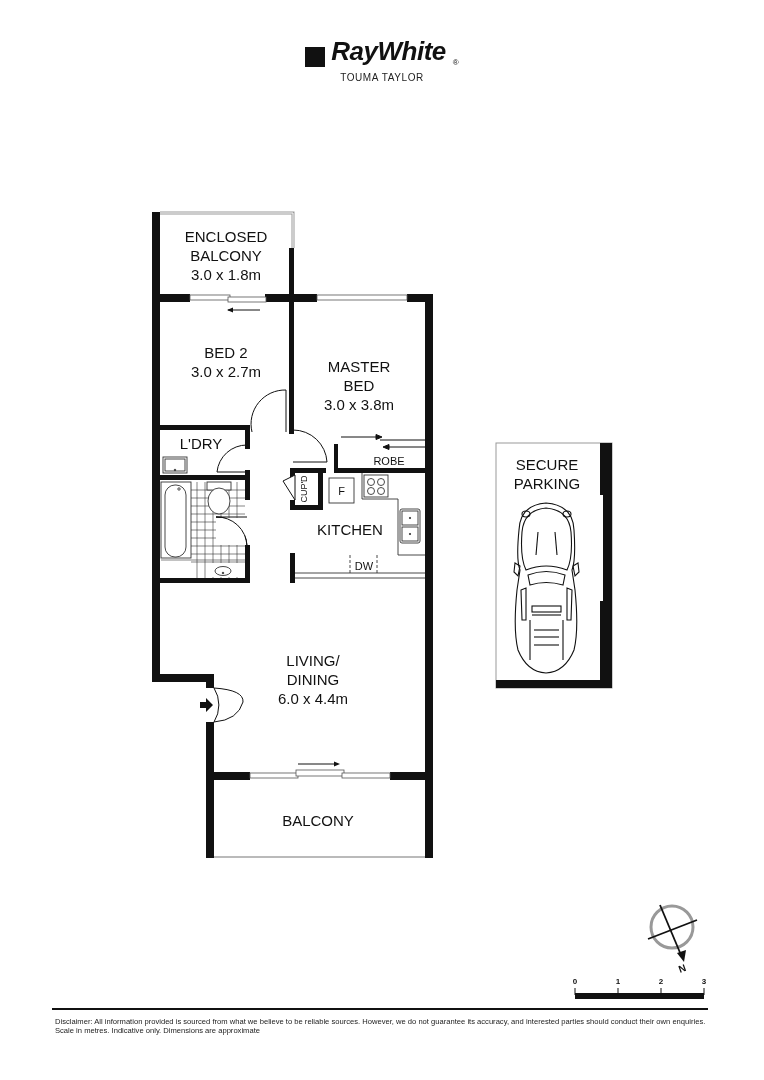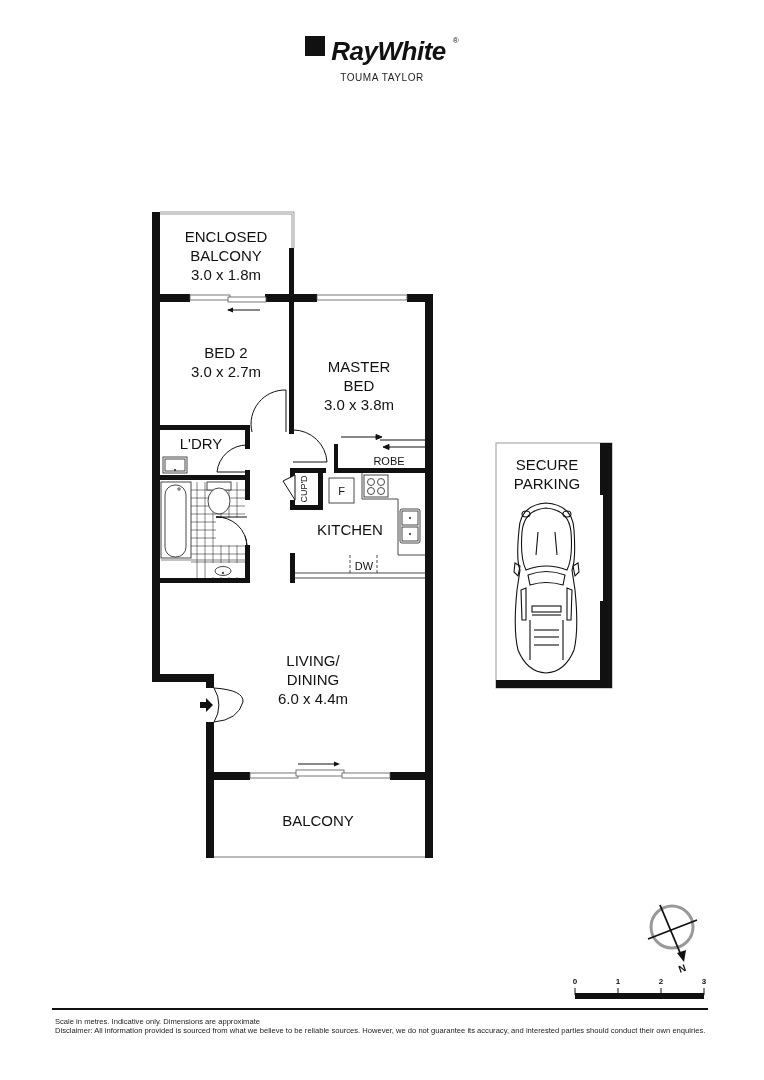--- a/index.html
+++ b/index.html
@@ -1,18 +1,18 @@
 <!DOCTYPE html>
 <html><head>
 <meta charset="utf-8">
 <style>
   html, body { margin:0; padding:0; background:#ffffff; }
   body { width:764px; height:1080px; position:relative; overflow:hidden; font-family:"Liberation Sans", sans-serif; color:#111; }
   .brand { position:absolute; left:0; top:36px; width:764px; text-align:center; }
-  .brand-logo { display:inline-flex; align-items:flex-start; gap:6px; }
+  .brand-logo { display:inline-flex; align-items:flex-end; gap:6px; }
   .brand-square { width:20px; height:20px; background:#111; display:inline-block; }
   .brand-name { font-family:"Liberation Sans", sans-serif; font-weight:bold; font-style:italic; font-size:26px; letter-spacing:-0.5px; color:#111; }
   .brand-dot { font-size:8px; vertical-align:bottom; margin-left:1px; }
   .brand-sub { position:absolute; left:0; top:72px; width:764px; text-align:center; font-size:10px; font-weight:normal; letter-spacing:0.6px; color:#222; }
   svg.plan { position:absolute; left:0; top:0; }
   .room-label { font-family:"Liberation Sans", sans-serif; font-size:15px; fill:#111; text-anchor:middle; }
   .small-label { font-family:"Liberation Sans", sans-serif; font-size:11px; fill:#111; text-anchor:middle; }
   .scale-label { font-family:"Liberation Sans", sans-serif; font-size:8px; font-weight:bold; fill:#111; text-anchor:middle; }
   .disclaimer { position:absolute; left:55px; top:1017px; width:680px; font-size:7.6px; line-height:9px; color:#222; }
   .footer-rule { position:absolute; left:52px; top:1008px; width:656px; height:2px; background:#111; }
@@ -277,15 +277,15 @@
     <line x1="704" y1="988" x2="704" y2="995" stroke="#111" stroke-width="1"></line>
     <text class="scale-label" x="575" y="984">0</text>
     <text class="scale-label" x="618" y="984">1</text>
     <text class="scale-label" x="661" y="984">2</text>
     <text class="scale-label" x="704" y="984">3</text>
   </g>
 </svg>
 
 <div class="footer-rule"></div>
 <div class="disclaimer">
+  <div>Disclaimer: All information provided is sourced from what we believe to be reliable sources. However, we do not guarantee  its   accuracy, and interested parties should conduct their own enquiries.</div>
   <div>Scale in metres. Indicative only. Dimensions are approximate</div>
-  <div>Disclaimer: All information provided is sourced from what we believe to be reliable sources. However, we do not guarantee  its   accuracy, and interested parties should conduct their own enquiries.</div>
 </div>
 
 </body></html>

